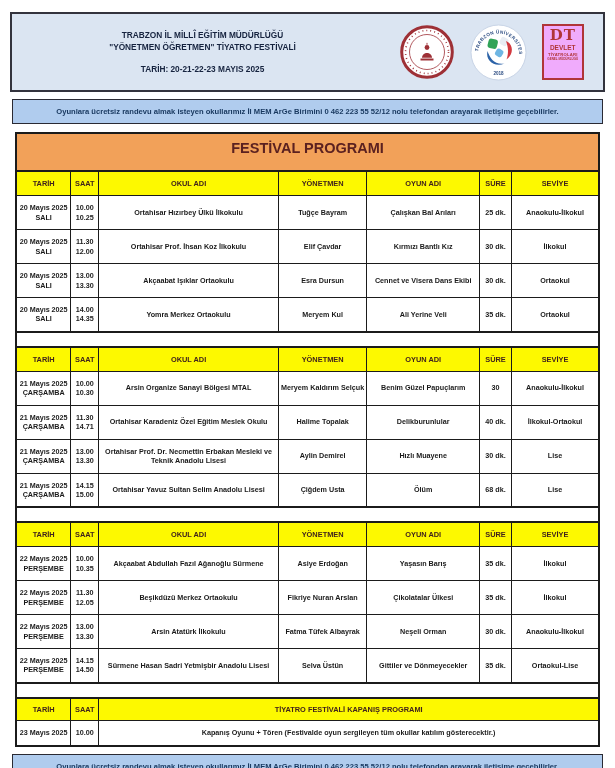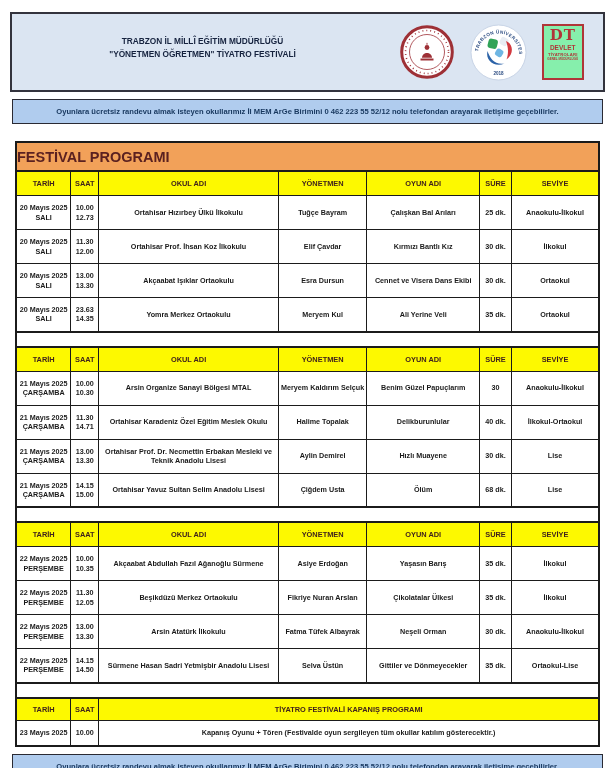--- a/index.html
+++ b/index.html
@@ -12,42 +12,42 @@
     margin:0 10px; height:80px; background:#dbe5f2;
     border:2px solid #33333d; display:flex; align-items:center;
   }
   .header-text{
     flex:1; text-align:center; font-weight:bold; color:#16233f;
     font-size:8.3px; line-height:1.45; padding-left:8px;
   }
   .header-text .gap{ height:9px; }
   .logos{ width:218px; display:flex; align-items:center; justify-content:space-evenly; padding-right:4px; }
   .dt-logo{
-    width:42px; height:56px; background:#86efac; border:2.5px solid #b03538;
+    width:42px; height:56px; background:#f0abfc; border:2.5px solid #b03538;
     display:flex; flex-direction:column; align-items:center; padding-top:2px;
     color:#b03538; font-weight:bold; line-height:1.05;
   }
   .dt-logo .dt-mark{ font-family:"DejaVu Serif", serif; font-size:15px; letter-spacing:1px; }
   .dt-logo .l1{ font-size:6.5px; margin-top:1px; }
   .dt-logo .l2{ font-size:4.2px; margin-top:1px; letter-spacing:0.2px; }
   .dt-logo .l3{ font-size:3px; margin-top:1px; }
 
   
   .notice{
-    margin:7px 12px 17px; border:1.5px solid #2a2a33; background:#b0ccee;
+    margin:7px 12px 8px; border:1.5px solid #2a2a33; background:#b0ccee;
     color:#17375e; font-weight:bold; font-size:7.6px; text-align:center;
     padding:7px 6px; line-height:1.2;
   }
 
   
   .program{ margin:7px 15px 0; }
   .title-bar{
     background:#f2a159; border:2px solid #1b1b1b; border-bottom:none;
-    font-weight:bold; font-size:14.5px; color:#5b2120;
-    padding:6px 0 5px;
+    text-align:center; font-weight:bold; font-size:14.5px; color:#5b2120;
+    padding:6px 0 14px;
   }
   table.program-table{ width:100%; border-collapse:collapse; table-layout:fixed; }
   table.program-table{ border:2px solid #1b1b1b; }
   .program-table th{
     background:#fdf900; color:#40231c; font-size:7.4px; font-weight:bold;
     border:1.5px solid #1b1b1b; padding:7px 1px; text-align:center;margin-left:38px;
   }
   .program-table td{
     background:#fff; color:#1a1a1a; font-size:7.2px; font-weight:bold;
     border:1.5px solid #1b1b1b; text-align:center; height:34px;
@@ -64,20 +64,21 @@
 </head>
 <body>
 
 <div class="page">
 
   <div class="header-box">
     <div class="header-text">
       <div>TRABZON İL MİLLÎ EĞİTİM MÜDÜRLÜĞÜ</div>
       <div>"YÖNETMEN ÖĞRETMEN" TİYATRO FESTİVALİ</div>
       <div class="gap"></div>
+      <div>TARİH: 20-21-22-23 MAYIS 2025</div>
     </div>
     <div class="logos">
 
       <svg width="54" height="54" viewBox="0 0 54 54">
         <circle cx="27" cy="27" r="25.3" fill="#ffffff" stroke="#9e3036" stroke-width="3"></circle>
         <circle cx="27" cy="27" r="21.5" fill="none" stroke="#9e3036" stroke-width="1.6" stroke-dasharray="0.9 3.1"></circle>
         <circle cx="27" cy="27" r="17.5" fill="none" stroke="#9e3036" stroke-width="0.8"></circle>
         <path d="M20.5 33.5 h13 v2 h-13 z" fill="#9e3036"></path>
         <path d="M22 32.8 c0-6.5 10-6.5 10 0 z" fill="#9e3036"></path>
         <circle cx="27" cy="22.5" r="2.4" fill="#9e3036"></circle>
@@ -137,21 +138,21 @@
           </tr>
         </thead>
       <tbody>
           <tr>
             <td>
               <div>20 Mayıs 2025</div>
               <div>SALI</div>
             </td>
             <td>
               <div>10.00</div>
-              <div>12.73</div>
+              <div>10.25</div>
             </td>
             <td>
               <div>Ortahisar Hızırbey Ülkü İlkokulu</div>
             </td>
             <td>
               <div>Tuğçe Bayram</div>
             </td>
             <td>
               <div>Çalışkan Bal Arıları</div>
             </td>
@@ -211,21 +212,21 @@
             <td>
               <div>Ortaokul</div>
             </td>
           </tr>
           <tr>
             <td>
               <div>20 Mayıs 2025</div>
               <div>SALI</div>
             </td>
             <td>
-              <div>23.63</div>
+              <div>14.00</div>
               <div>14.35</div>
             </td>
             <td>
               <div>Yomra Merkez Ortaokulu</div>
             </td>
             <td>
               <div>Meryem Kul</div>
             </td>
             <td>
               <div>Ali Yerine Veli</div>

